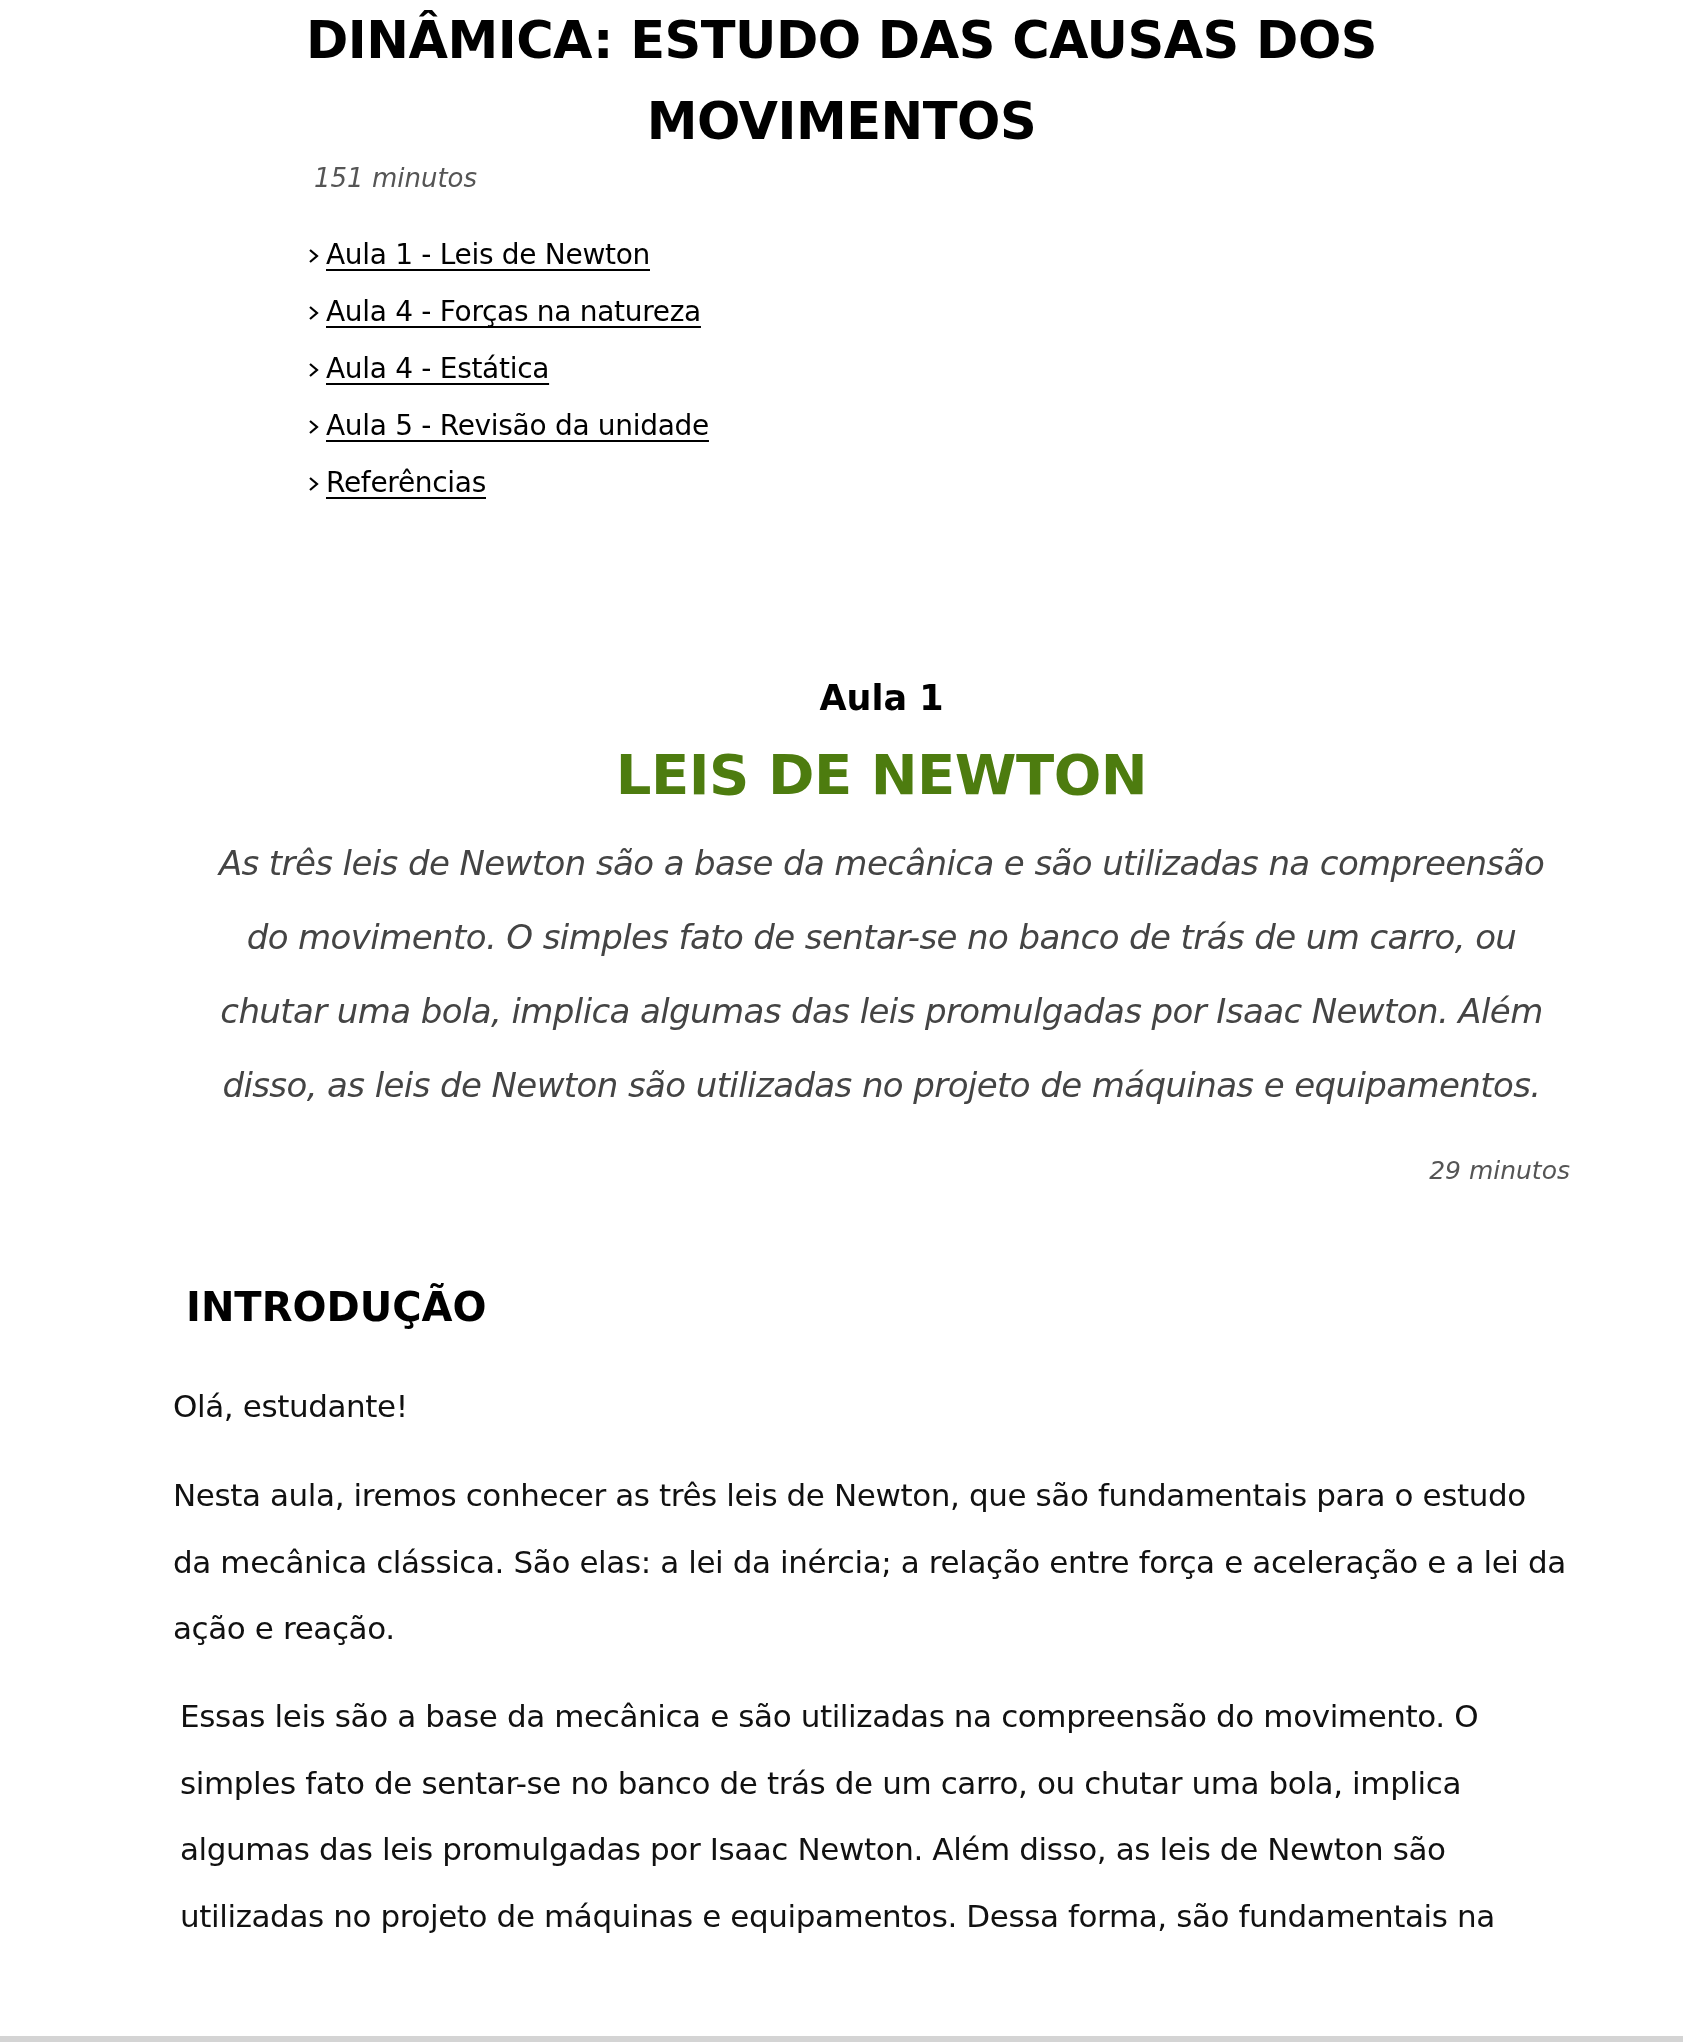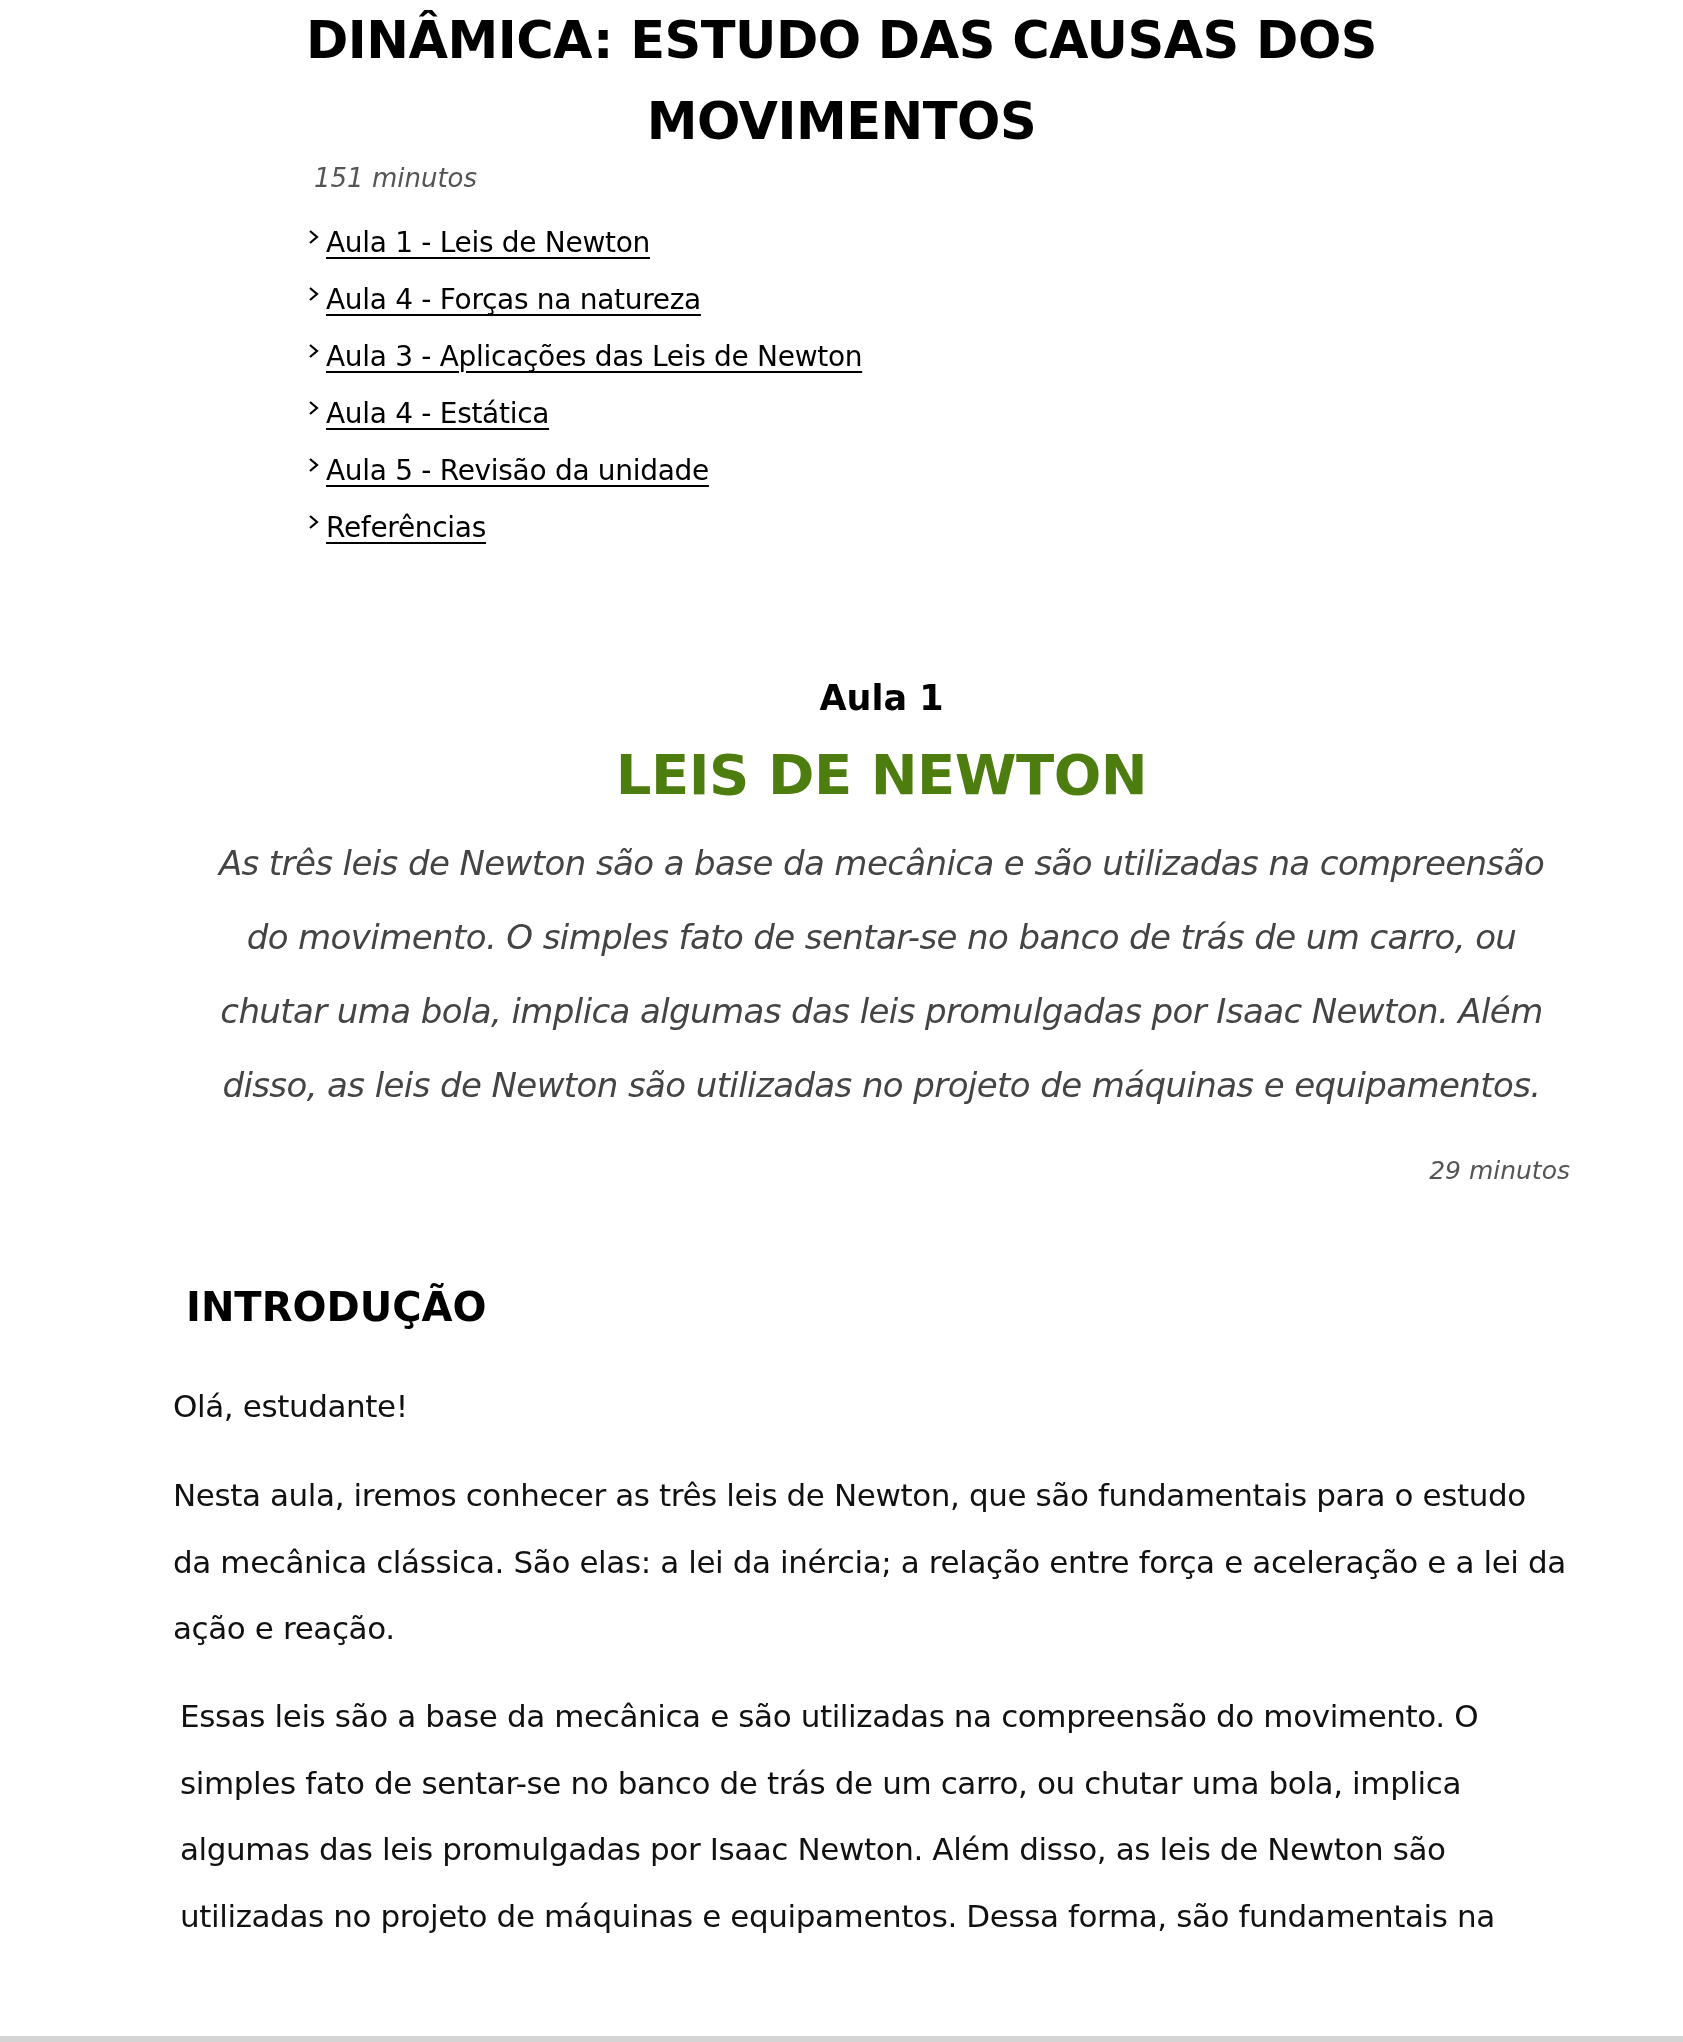--- a/index.html
+++ b/index.html
@@ -11,21 +11,21 @@
 
   .page-title {
     left: 0; width: 1683px; top: 0; text-align: center;
     font-weight: bold; font-size: 51px; line-height: 81px; color: #000;
     letter-spacing: -0.5px;
   }
   .duration-total {
     left: 314px; top: 163px; font-style: italic; font-size: 26px; color: #555555;
   }
   .toc { left: 308px; top: 226px; list-style: none; padding: 0; }
-  .toc li { height: 57px; display: flex; align-items: flex-start; }
+  .toc li { height: 57px; display: flex; align-items: center; }
   .toc .chev {
     display: inline-block; width: 12px; height: 20px; margin-right: 6px; position: relative; top: 1px;
   }
   .toc a {
     font-size: 28px; color: #000; text-decoration: underline; text-underline-offset: 5px;
     text-decoration-thickness: 2px; letter-spacing: -0.3px; cursor: pointer;
   }
 
   .lesson-kicker {
     left: 193px; width: 1377px; top: 678px; text-align: center;
@@ -77,26 +77,20 @@
   <li>
     <svg class="chev" viewBox="0 0 12 20">
         <path d="M2 4 L9 10 L2 16" fill="none" stroke="#000" stroke-width="2.2"></path>
       </svg>
     <a>Aula 4 - Forças na natureza</a>
   </li>
   <li>
     <svg class="chev" viewBox="0 0 12 20">
         <path d="M2 4 L9 10 L2 16" fill="none" stroke="#000" stroke-width="2.2"></path>
       </svg>
-    <a>Aula 3 - Aplicações das Leis de Newton</a>
-  </li>
-  <li>
-    <svg class="chev" viewBox="0 0 12 20">
-        <path d="M2 4 L9 10 L2 16" fill="none" stroke="#000" stroke-width="2.2"></path>
-      </svg>
     <a>Aula 4 - Estática</a>
   </li>
   <li>
     <svg class="chev" viewBox="0 0 12 20">
         <path d="M2 4 L9 10 L2 16" fill="none" stroke="#000" stroke-width="2.2"></path>
       </svg>
     <a>Aula 5 - Revisão da unidade</a>
   </li>
   <li>
     <svg class="chev" viewBox="0 0 12 20">

